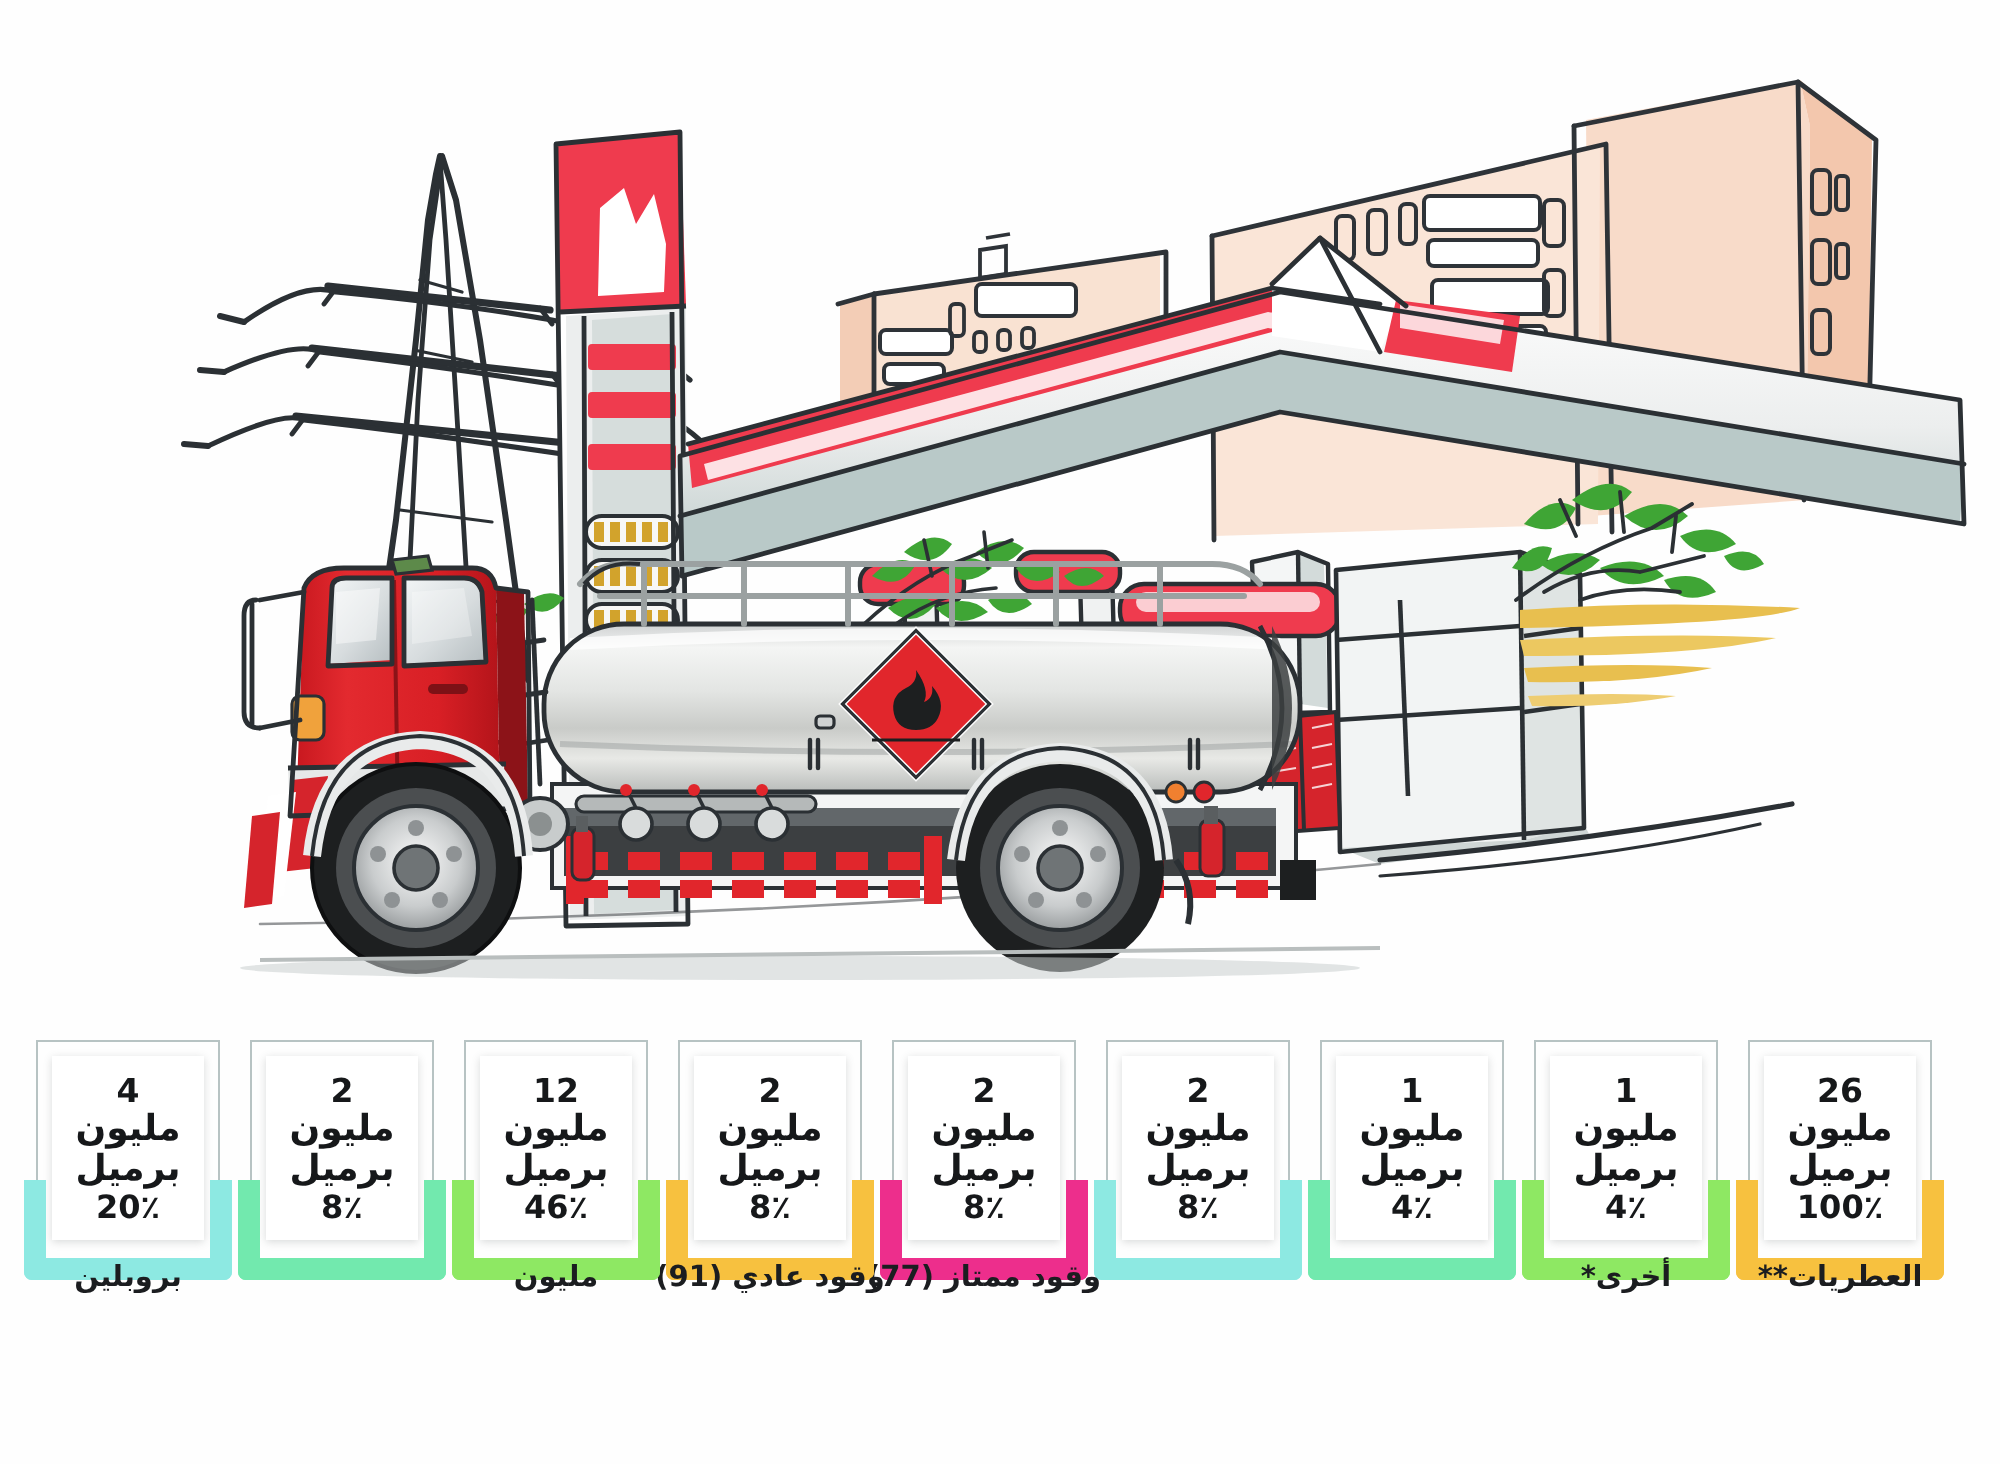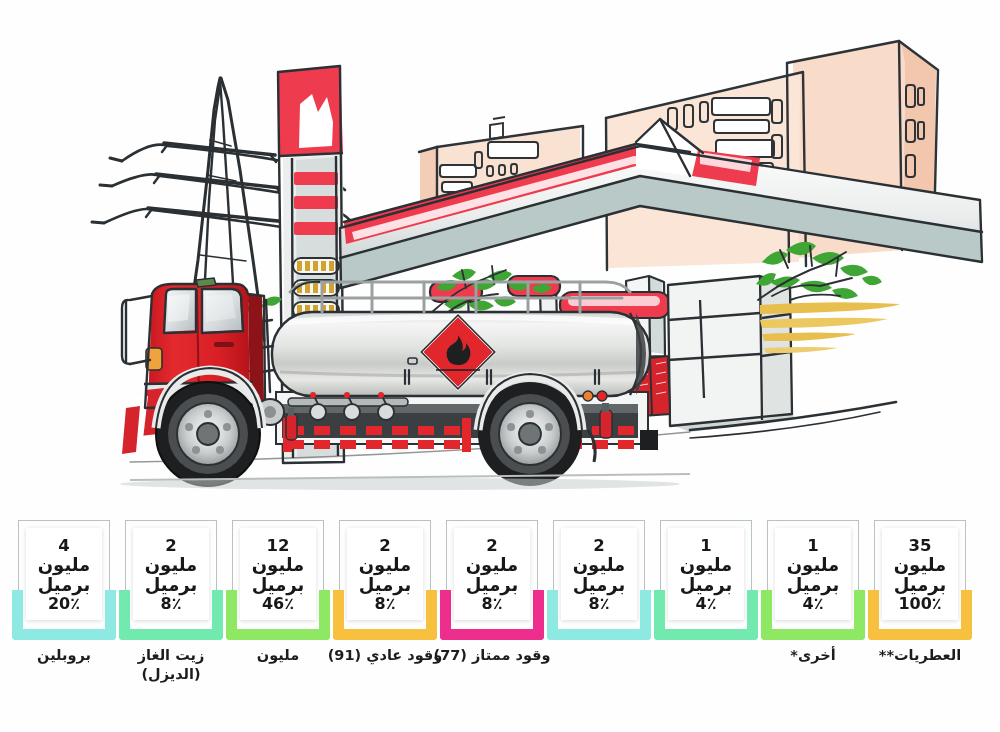--- a/index.html
+++ b/index.html
@@ -52,21 +52,21 @@
     font-weight:700;
     font-size:15px;
     text-align:center;
     z-index:4;
   }
   .valbox .num{font-size:16.5px;}
   .valbox .unit1,.valbox .unit2{font-size:18px;}
   .valbox .pct{font-size:16px;letter-spacing:-0.3px;}
 
   .caption{
-    position:absolute;left:-9px;top:140px;width:122px;
+    position:absolute;left:-9px;top:124px;width:122px;
     text-align:center;
     font-size:14.5px;font-weight:700;color:#1b1d20;
     line-height:1.3;
     direction:rtl;
   }
 </style>
 </head>
 <body>
 
 <div id="page">
@@ -543,21 +543,21 @@
   </svg>
   </div>
 
   <div id="stats">
 
     <div class="stat" style="right:28px">
       <div class="bracket"></div>
       <div class="card"></div>
       <div class="ubar" style="border-color: rgb(247, 193, 63);"></div>
       <div class="valbox">
-        <span class="num">35</span>
+        <span class="num">26</span>
         <span class="unit1">مليون</span>
         <span class="unit2">برميل</span>
         <span class="pct">100٪</span>
       </div>
       <div class="caption">العطريات**</div>
     </div>
 
     <div class="stat" style="right:135px">
       <div class="bracket"></div>
       <div class="card"></div>
@@ -637,21 +637,20 @@
     <div class="stat" style="right:777px">
       <div class="bracket"></div>
       <div class="card"></div>
       <div class="ubar" style="border-color: rgb(114, 233, 174);"></div>
       <div class="valbox">
         <span class="num">2</span>
         <span class="unit1">مليون</span>
         <span class="unit2">برميل</span>
         <span class="pct">8٪</span>
       </div>
-      <div class="caption">زيت الغاز (الديزل)</div>
     </div>
 
     <div class="stat" style="right:884px">
       <div class="bracket"></div>
       <div class="card"></div>
       <div class="ubar" style="border-color: rgb(141, 233, 226);"></div>
       <div class="valbox">
         <span class="num">4</span>
         <span class="unit1">مليون</span>
         <span class="unit2">برميل</span>

